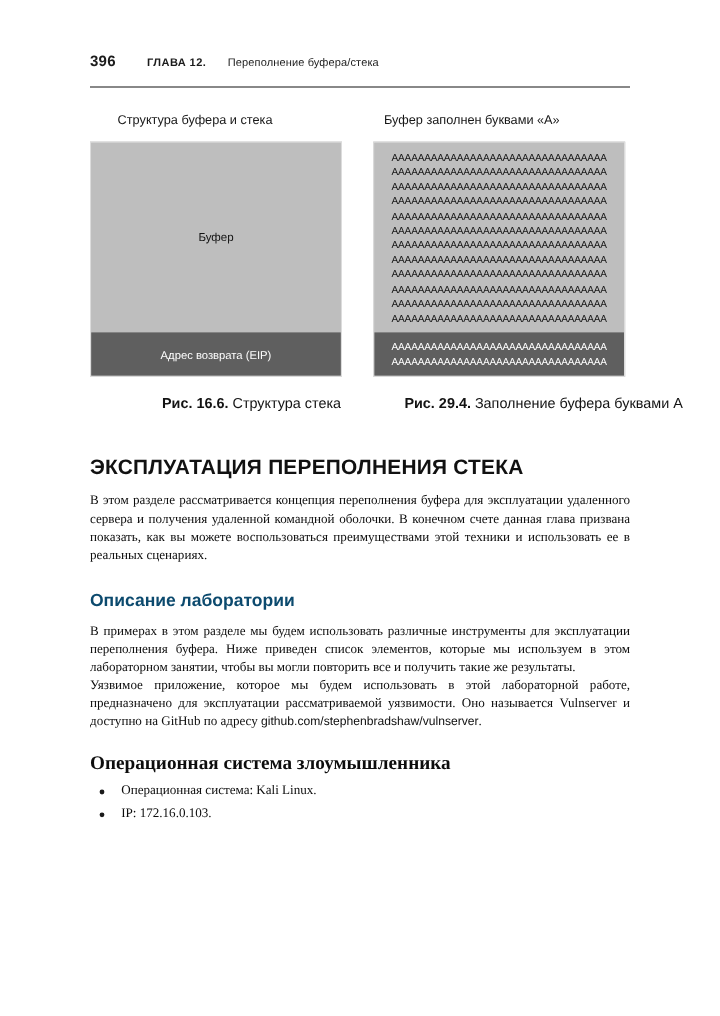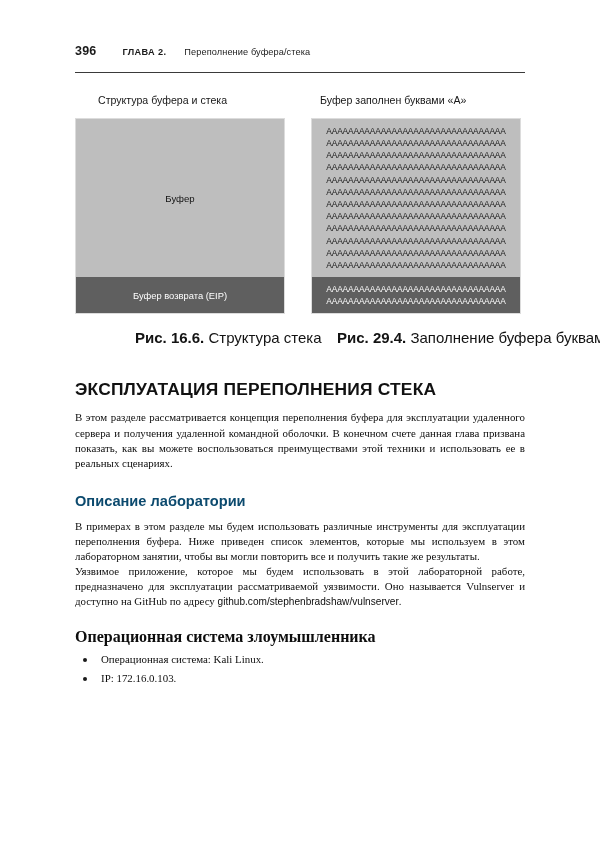--- a/index.html
+++ b/index.html
@@ -146,21 +146,21 @@
 
   .fig-captions {
     position: relative;
     height: 20px;
     margin-top: 9px;
   }
   .fig-caption {
     position: absolute;
     top: 0;
     font-family: "Liberation Sans", sans-serif;
-    font-size: 15px;
+    font-size: 12px;
     color: #131313;
     white-space: nowrap;
     padding-left: 27px;
   }
   .fig-caption.left  { left: 33px; }
   .fig-caption.right { left: 235px; }
   .fig-caption b { font-weight: bold; }
 
   
   .content {
@@ -241,40 +241,40 @@
     background: #1a1a1a;
   }
 </style>
 </head>
 <body>
 
 <div class="page">
 
   <div class="header">
     <span class="header-page-number">396</span>
-    <span class="header-chapter-label">ГЛАВА 2.</span>
+    <span class="header-chapter-label">ГЛАВА 12.</span>
     <span class="header-chapter-title">Переполнение буфера/стека</span>
   </div>
   <div class="header-rule"></div>
 
   <div class="figures">
 
     <div class="fig-titles">
       <div class="fig-title left">Структура буфера и стека</div>
       <div class="fig-title right">Буфер заполнен буквами «А»</div>
     </div>
 
     <div class="fig-boxes">
 
       <div class="stack-box left">
         <div class="buffer-region">
           <span class="buffer-label">Буфер</span>
         </div>
         <div class="eip-region">
-          <span class="eip-label">Буфер возврата (EIP)</span>
+          <span class="eip-label">Адрес возврата (EIP)</span>
         </div>
       </div>
 
       <div class="stack-box right">
         <div class="buffer-region">
           <div class="afill lighttext" id="filled-buffer-rows">ААААААААААААААААААААААААААААААААА
 ААААААААААААААААААААААААААААААААА
 ААААААААААААААААААААААААААААААААА
 ААААААААААААААААААААААААААААААААА
 ААААААААААААААААААААААААААААААААА

